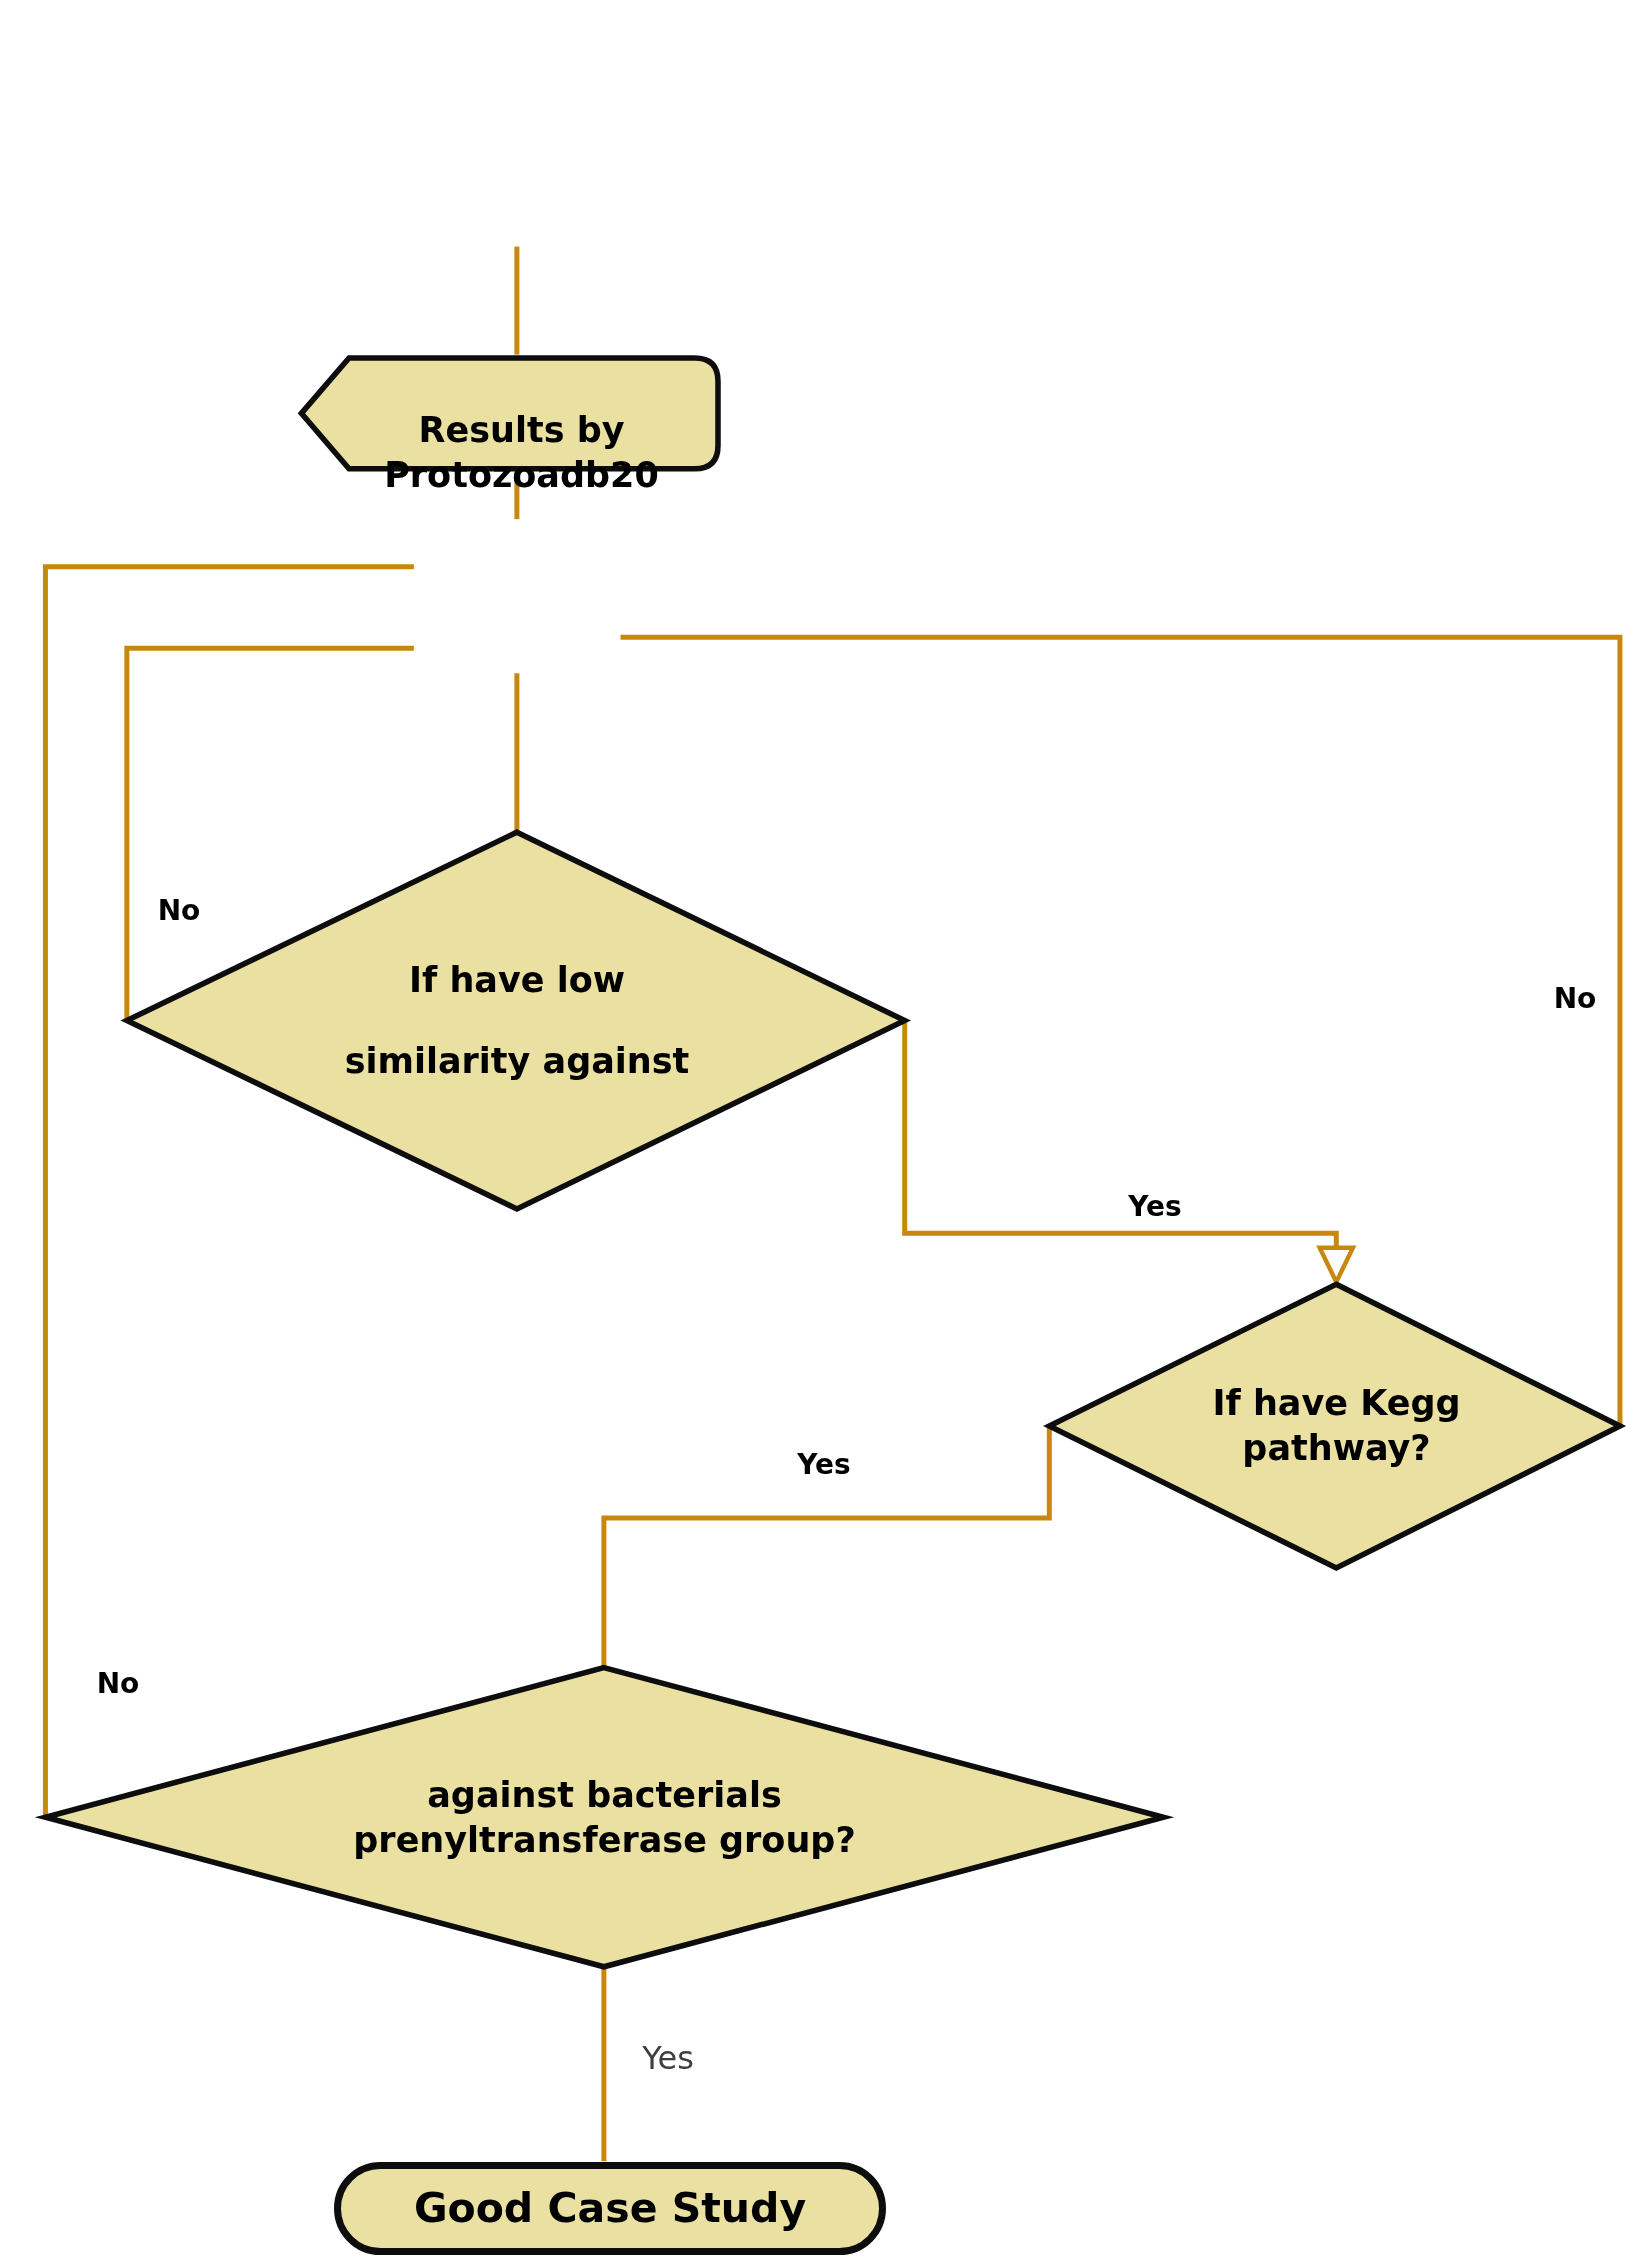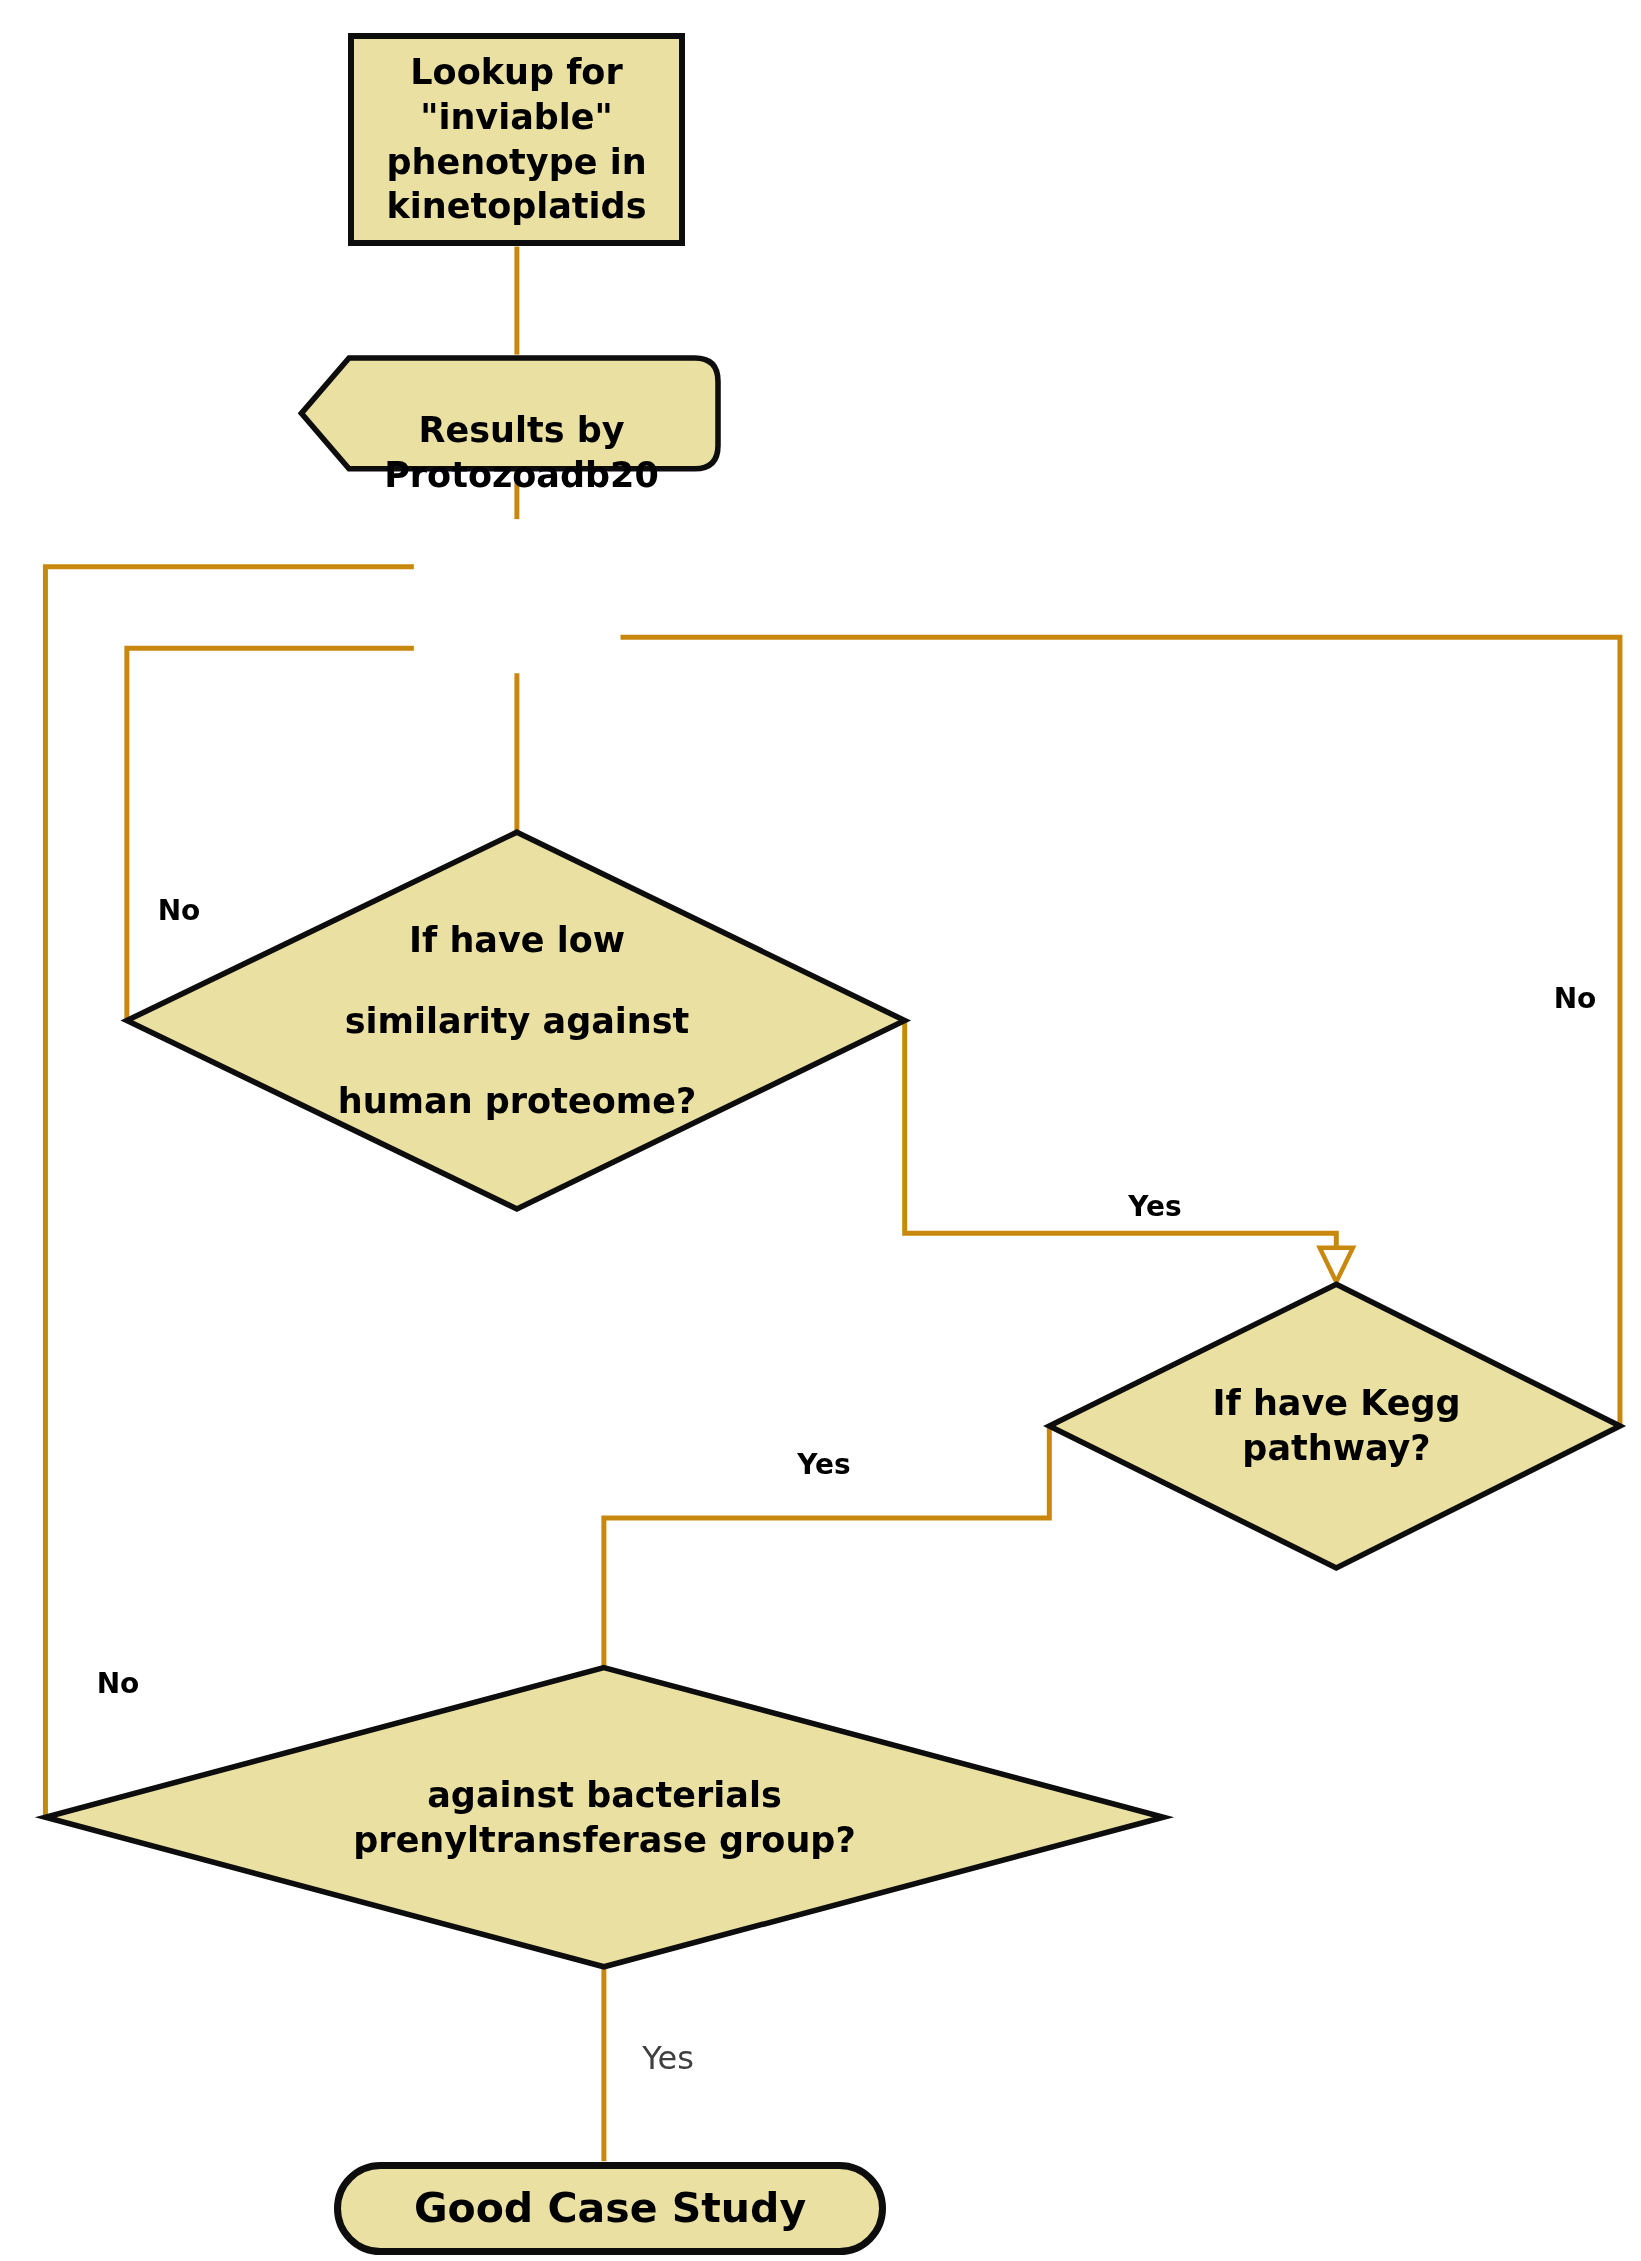--- a/index.html
+++ b/index.html
@@ -93,37 +93,30 @@
     <polygon class="arrowhead" points="2382,2252 2442,2252 2412,2314"></polygon>
     <path class="conn" d="M1894 2574 L1894 2740 L1090 2740 L1090 3010"></path>
     <path class="conn" d="M1090 3550 L1090 3901"></path>
 
     <path class="shape" d="M630 646 L1254 646 Q1296 646 1296 688 L1296 804 Q1296 846 1254 846 L630 846 L544 746 Z"></path>
     <polygon class="shape" points="933,1502 1633,1842 933,2182 229,1842"></polygon>
     <polygon class="shape" points="2412,2318 2924,2574 2412,2830 1894,2574"></polygon>
     <polygon class="shape" points="1090,3010 2100,3280 1090,3550 82,3280"></polygon>
   </svg>
 
-  <div class="node rect" style="left:348px; top:33px; width:337px; height:213px;">
-    <div>Lookup for</div>
-    <div>"inviable"</div>
-    <div>phenotype in</div>
-    <div>kinetoplatids</div>
-  </div>
 
   <div class="node overlay" style="left:324px; top:362px; width:395px; height:102px;margin-top:40px;">
     <div>Results by</div>
     <div>Protozoadb20</div>
   </div>
 
 
   <div class="node overlay" style="left:240px; top:949px; width:554px; height:144px;gap:36px;">
     <div>If have low</div>
     <div>similarity against</div>
-    <div>human proteome?</div>
   </div>
 
   <div class="node overlay" style="left:1115px; top:1377px; width:443px; height:98px;">
     <div>If have Kegg</div>
     <div>pathway?</div>
   </div>
 
   <div class="node overlay" style="left:272px; top:1747px; width:665px; height:141px;">
     <div>against bacterials</div>
     <div>prenyltransferase group?</div>

